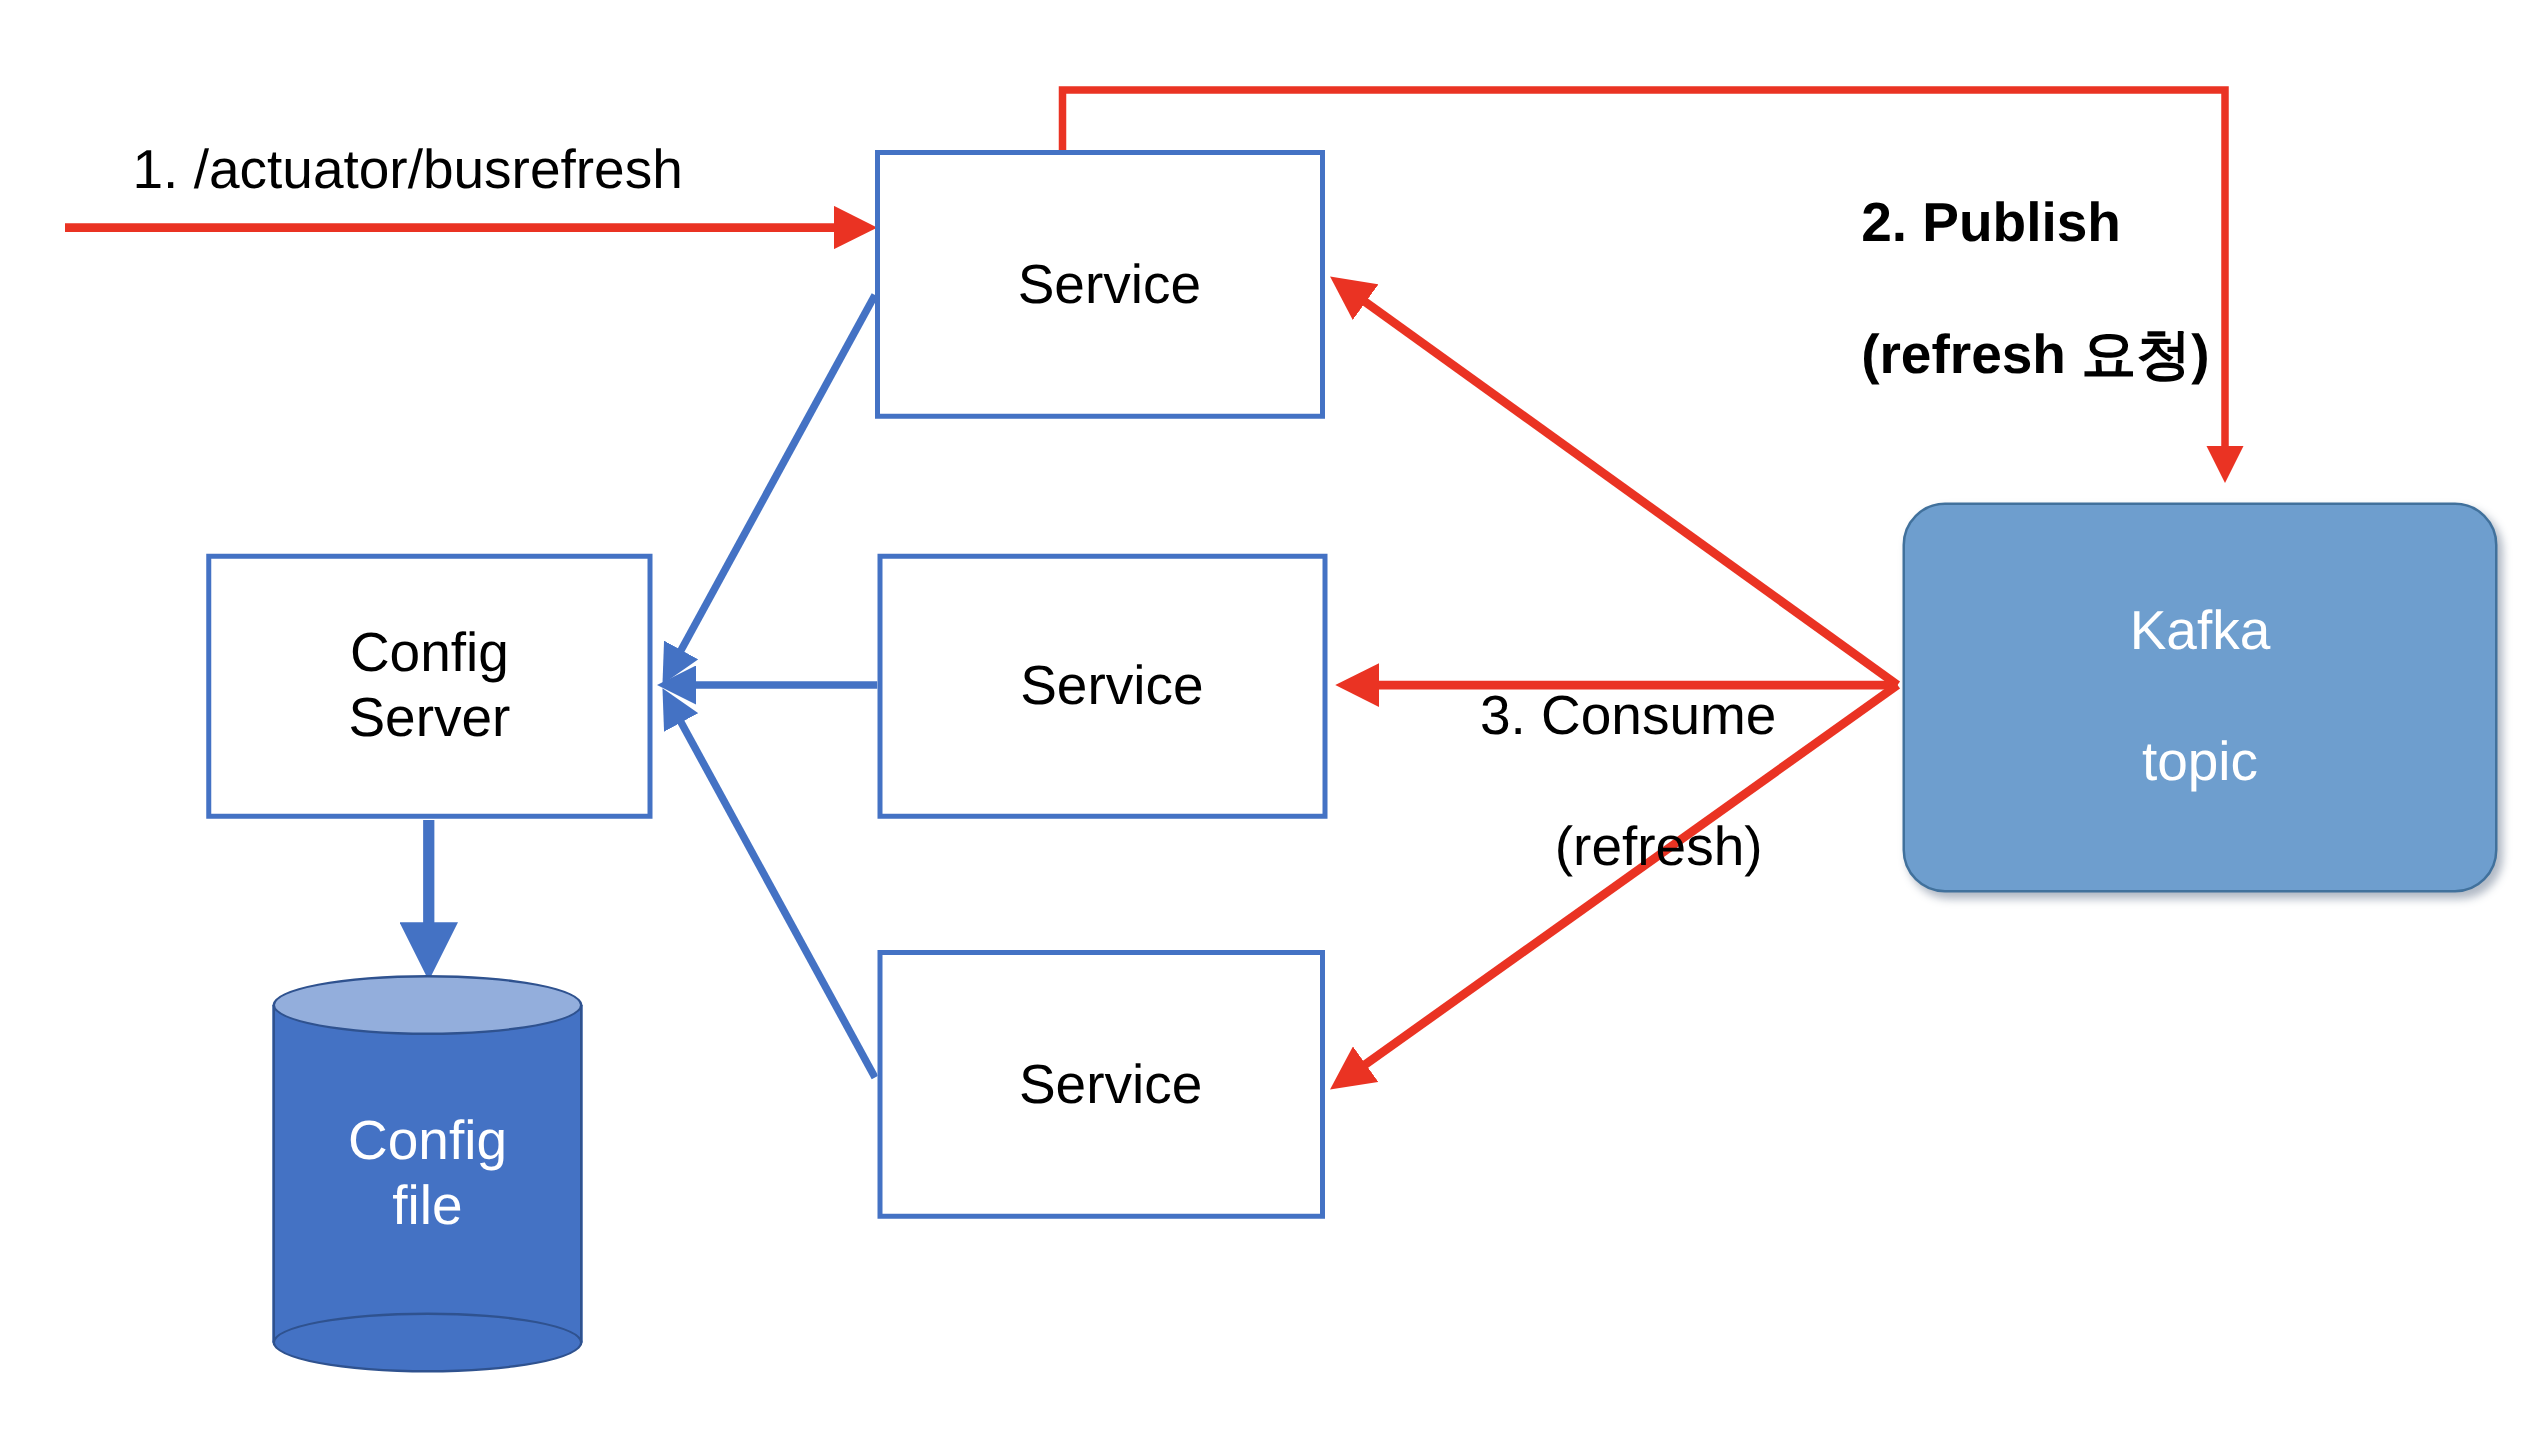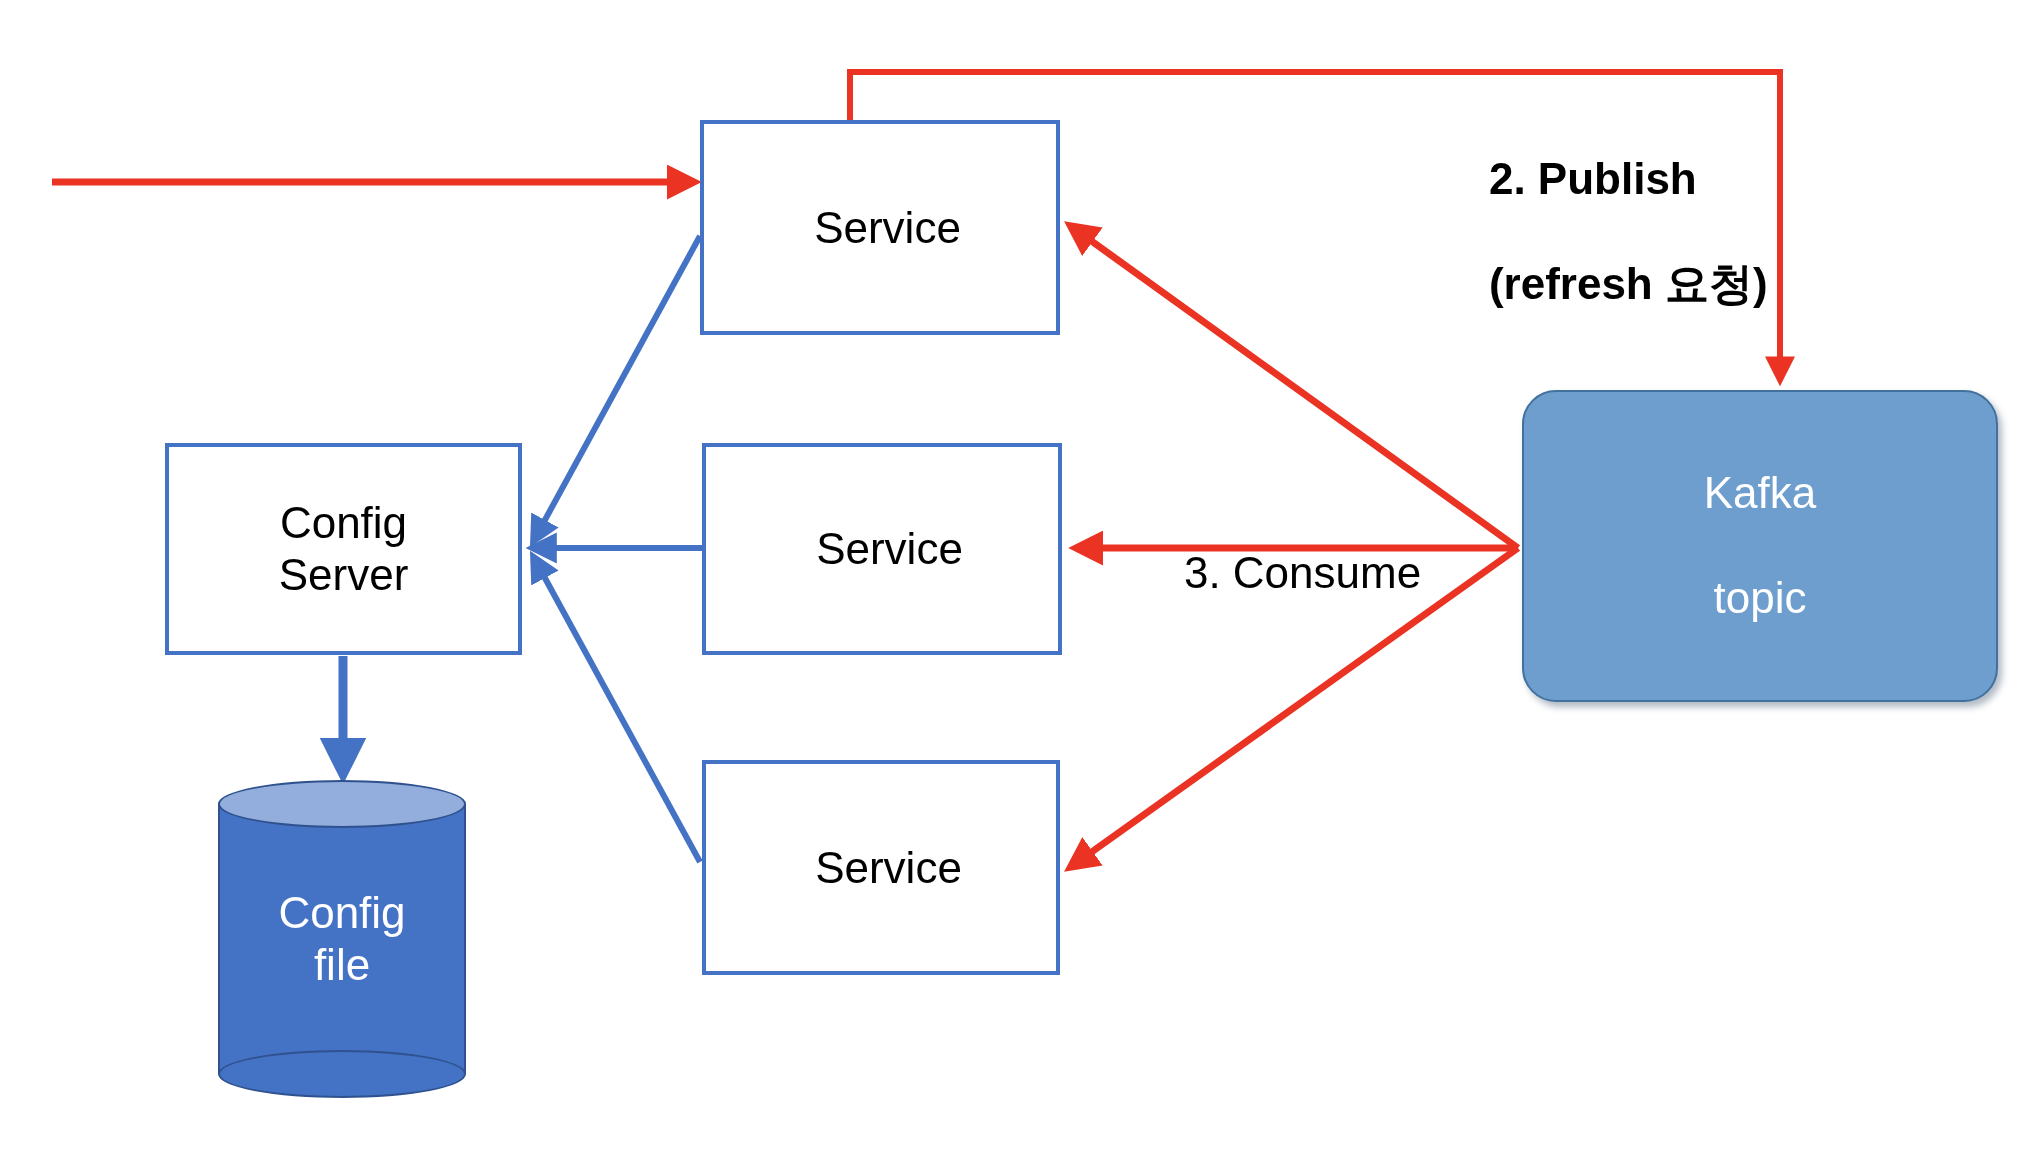--- a/index.html
+++ b/index.html
@@ -47,20 +47,21 @@
     line-height:1.18;
   }
   .kafka-box{
     background:#6E9ECE;
     border:2px solid #41719C;
     border-radius:34px;
     color:#ffffff;
     font-size:44px;
     line-height:1.20;
     box-shadow:4px 5px 7px rgba(60,80,110,0.40);
+    margin-top:12px;
   }
 
   
   .cylinder{
     position:absolute;
   }
   .cyl-body{
     position:absolute;
     left:0;
     top:24px;
@@ -202,23 +203,25 @@
     <div class="cyl-bottom"></div>
     <div class="cyl-top"></div>
     <div class="cyl-label">
       <span>
         <span>Config</span><br>
         <span>file</span>
       </span>
     </div>
   </div>
 
+  <div class="edge-label lbl-left" style="left:106px; top:110px;">1. /actuator/busrefresh</div>
 
   <div class="edge-label lbl-left" style="left:1440px; top:100px;font-weight:bold;">
     <span>2. Publish</span><br>
     <span>(refresh 요청)</span>
   </div>
 
   <div class="edge-label lbl-left" style="left:1135px; top:494px;">
     <span>3. Consume</span><br>
+    <span style="display:inline-block;width:100%;text-align:center;">(refresh)</span>
   </div>
 
 </div>
 
 </body></html>

